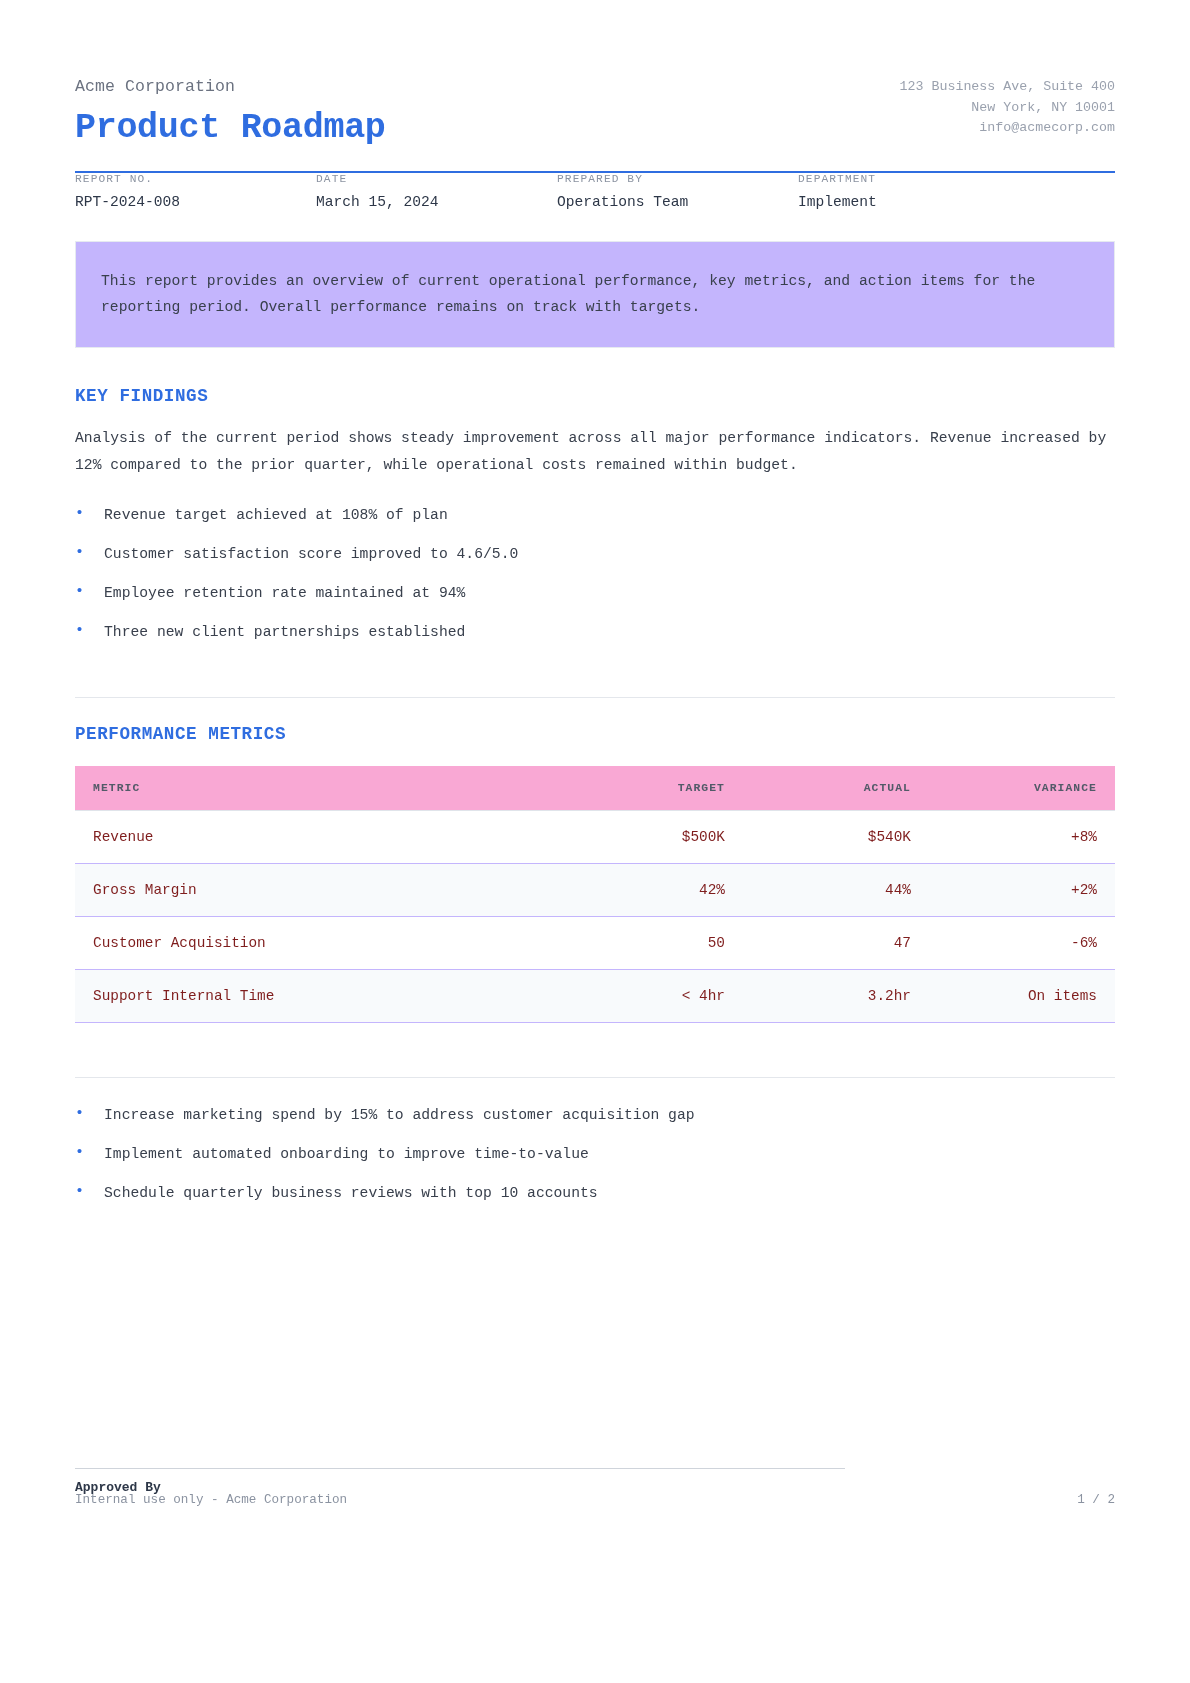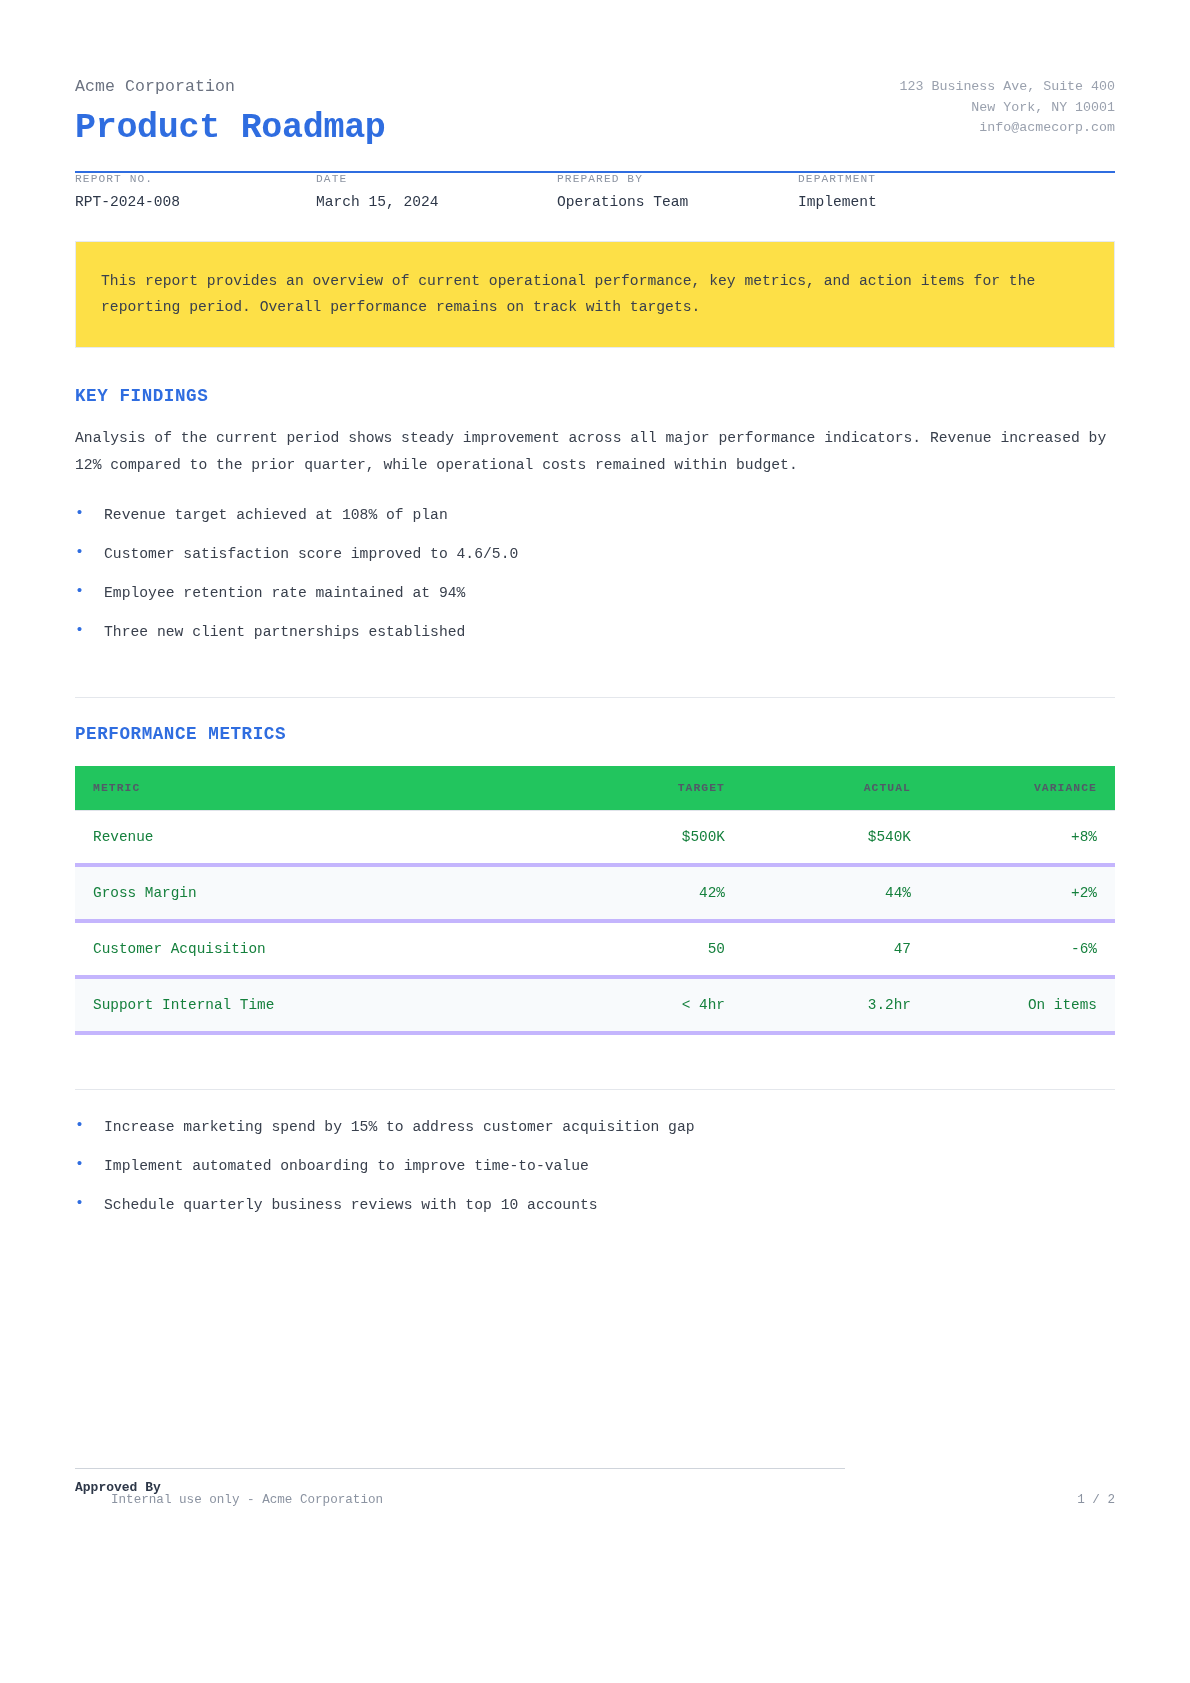--- a/index.html
+++ b/index.html
@@ -71,21 +71,21 @@
   }
   .meta-value {
     font-size: 14.6px;
     color: #2d3748;
     margin-top: 9px;
   }
 
   
   .summary-box {
     margin-top: 31px;
-    background: #fde047;
+    background: #c4b5fd;
     border: 1px solid #e6eaf0;
     padding: 26px 26px 26px 25px;
     box-sizing: border-box;
   }
   .summary-text {
     font-size: 14.7px;
     line-height: 1.82;
     color: #39404d;
   }
 
@@ -132,37 +132,37 @@
     font-size: 15px;
   }
 
   
   table.metrics {
     width: 100%;
     border-collapse: collapse;
     margin-top: 22px;
   }
   table.metrics thead th {
-    background: #22c55e;
+    background: #f9a8d4;
     font-size: 11.4px;
     letter-spacing: 1.05px;
     color: #525a68;
     text-transform: uppercase;
     font-weight: bold;
     padding: 16px 18px;
     text-align: right;
     border-bottom: 1px solid #e0e4ea;
   }
   table.metrics thead th.col-metric { text-align: left; }
   table.metrics tbody td {
     font-size: 14.4px;
-    color: #15803d;
+    color: #7f1d1d;
     padding: 18px 18px;
     text-align: right;
-    border-bottom: 4px solid #c4b5fd;
+    border-bottom: 1px solid #c4b5fd;
   }
   table.metrics tbody td.col-metric { text-align: left; }
   table.metrics tbody tr:nth-child(even) { background: #f8fafc; }
 
   .col-target { width: 155px; }
   .col-actual { width: 150px; }
   .col-variance { width: 150px; }
 
   
   .signature-area {
@@ -186,21 +186,20 @@
     left: 75px;
     right: 75px;
     bottom: 176px;
     display: flex;
     justify-content: space-between;
     align-items: baseline;
   }
   .footer-note {
     font-size: 12.6px;
     color: #8b93a1;
-    margin-left: 36px;
   }
   .footer-page {
     font-size: 12.6px;
     color: #8b93a1;
   }
 </style>
 </head>
 <body>
 
 <div class="page">

